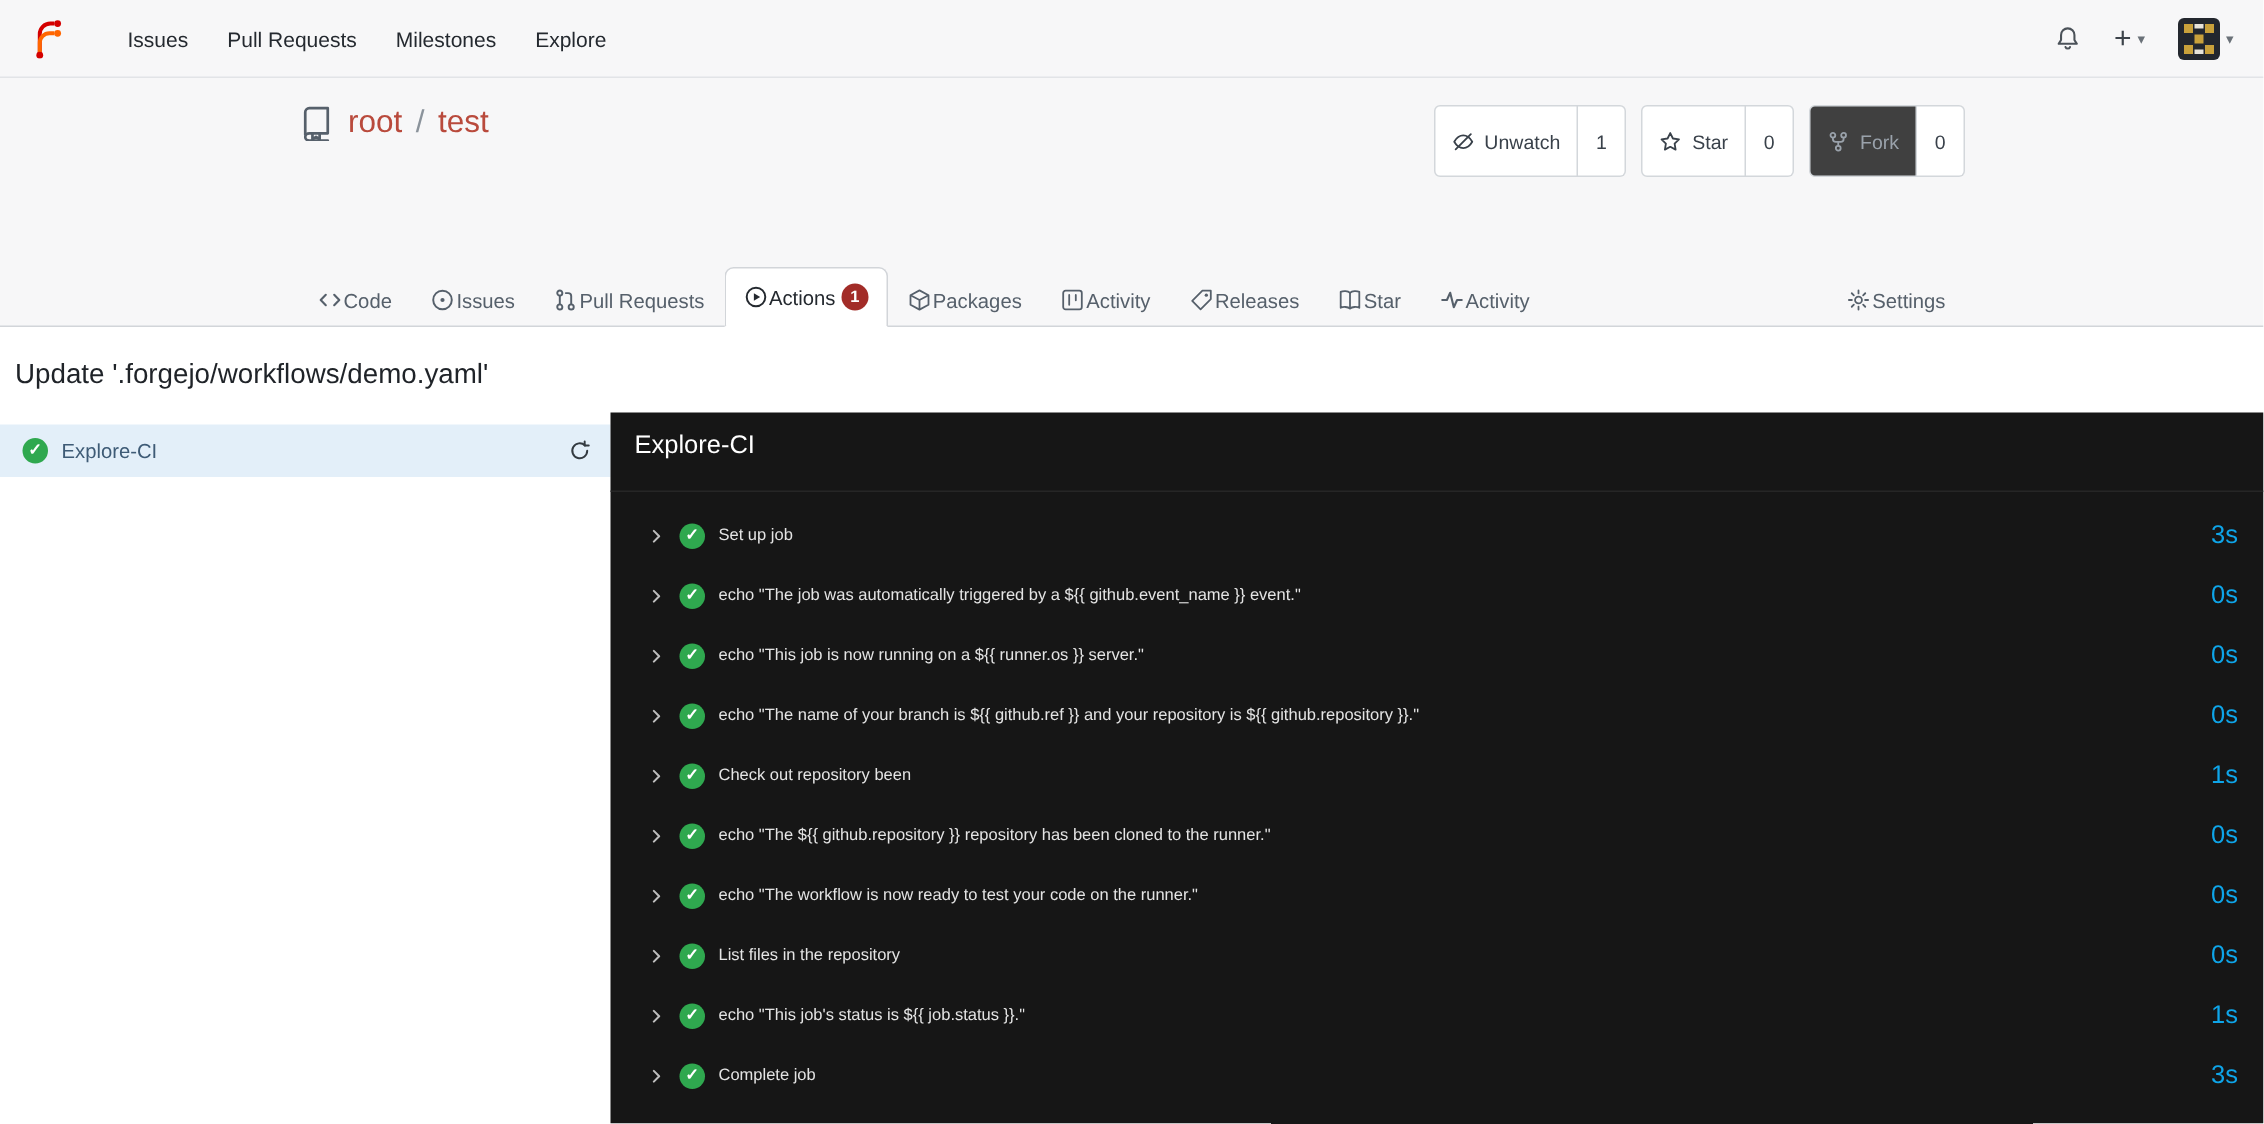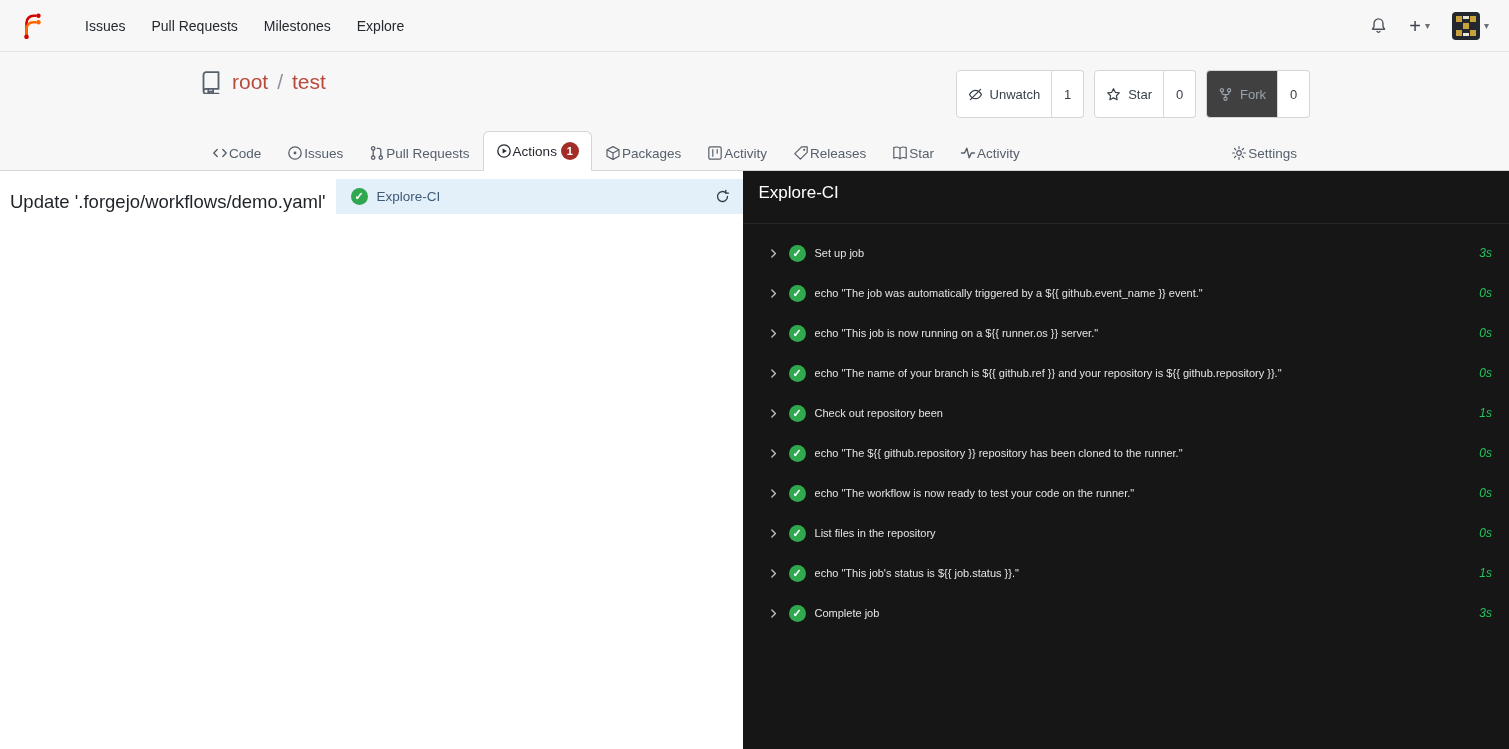--- a/index.html
+++ b/index.html
@@ -51,30 +51,31 @@
   .repo-tabs { display:flex; align-items:flex-end; }
   .tab {
     display:flex; align-items:center; gap:1px;
     padding:10px 12px; font-size:13.5px; color:#56606b;
     border:1px solid transparent; border-bottom:none;
     margin-bottom:-1px; border-radius:6px 6px 0 0;
   }
   .tab.active {
     background:#ffffff; border-color:#d2d5d9; color:#24292f;
     border-bottom:1px solid #ffffff;
+    margin-top:47px;
   }
   .tab.settings { margin-left:auto; }
   .tab-badge {
     background:#a22c28; color:#fff; font-size:11px; font-weight:bold;
     min-width:18px; height:18px; border-radius:9px; padding:0 5px;
     display:flex; align-items:center; justify-content:center; margin-left:3px;
   }
 
   
-  main { flex:1; display:flex; min-height:0; background:#fff; }
+  main { flex:1; display:flex; flex-direction:column; min-height:0; background:#fff; }
   .run-title { font-size:18.5px; font-weight:400; color:#1f2328; padding:20px 10px 15px; }
   .run-layout { flex:1; display:flex; min-height:0; }
 
   .job-sidebar { width:407px; flex:none; background:#fff; padding-top:8px; }
   .job-item {
     height:35px; display:flex; align-items:center; gap:9px;
     padding:0 13px 0 15px; background:#e3eff9; color:#3e5b76;
     font-size:13.5px; cursor:pointer;
   }
   .job-item .refresh { margin-left:auto; color:#333a41; cursor:pointer; }
@@ -82,21 +83,21 @@
   .log-panel { flex:1; min-width:0; background:#161616; display:flex; flex-direction:column; }
   .log-header { padding:12px 16px 13px; border-bottom:1px solid #262626; }
   .log-job-title { font-size:17px; color:#ffffff; margin-bottom:7px; }
   .log-job-status { font-size:12.5px; color:#d2d2d2; }
   .steps { padding-top:9px; }
   .step {
     height:40px; display:flex; align-items:center; gap:9px;
     padding:0 17px 0 24px; cursor:pointer;
   }
   .step-name { font-size:11px; color:#e4e4e4; white-space:nowrap; overflow:hidden; text-overflow:ellipsis; }
-  .step-duration { margin-left:auto; font-size:12px; color:#22c55e; flex:none;font-style:italic; }
+  .step-duration { margin-left:auto; font-size:17px; color:#0ea5e9; flex:none; }
   .chev { color:#bdbdbd; flex:none; }
 
   .check-circle {
     width:17px; height:17px; border-radius:50%; background:#2fa84f;
     color:#fff; font-size:11px; font-weight:bold; flex:none;
     display:flex; align-items:center; justify-content:center; line-height:1;
   }
 </style>
 </head>
 <body>

